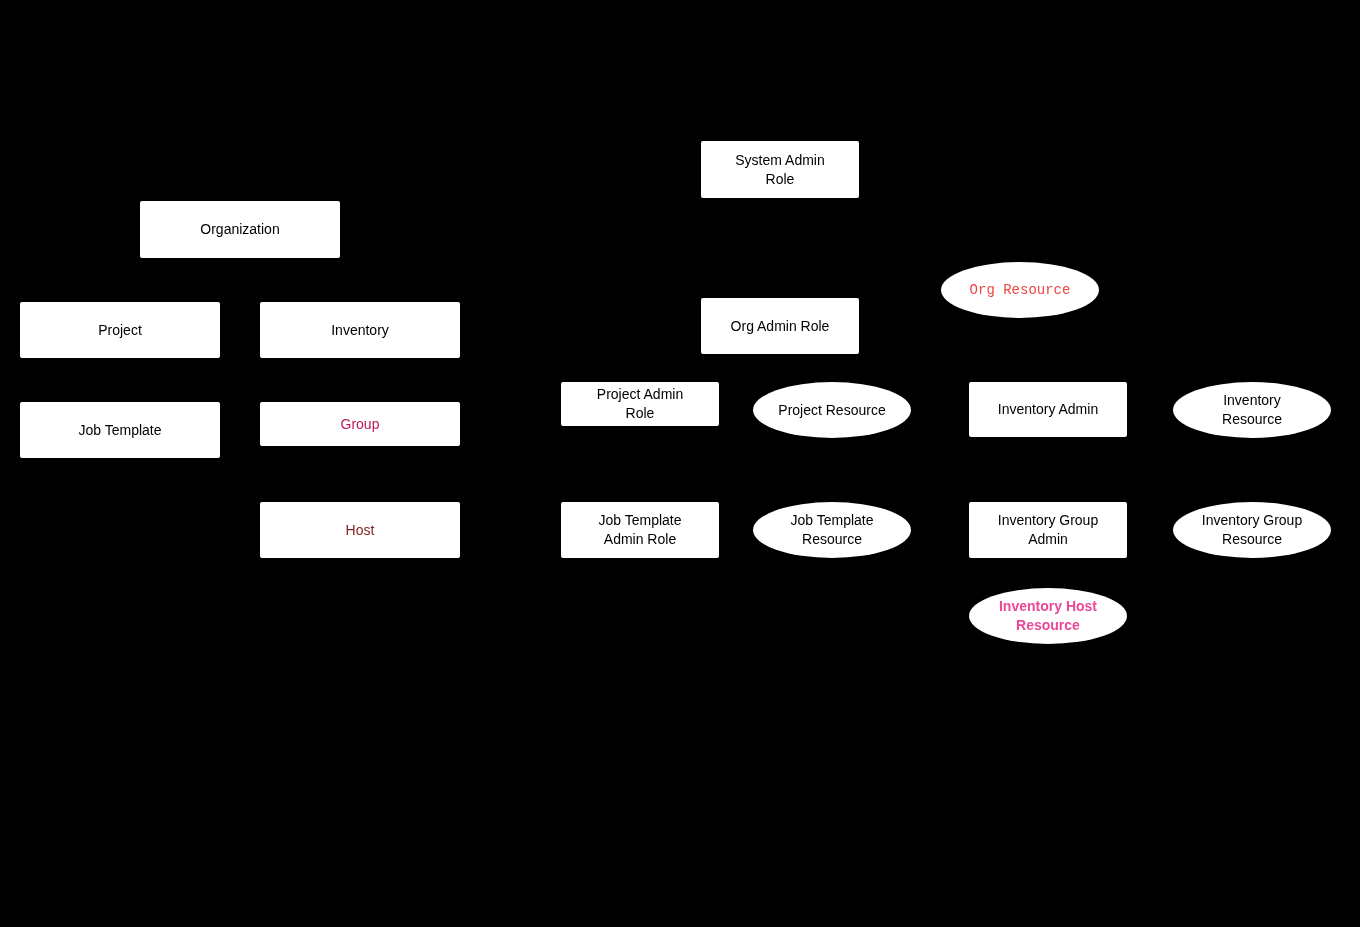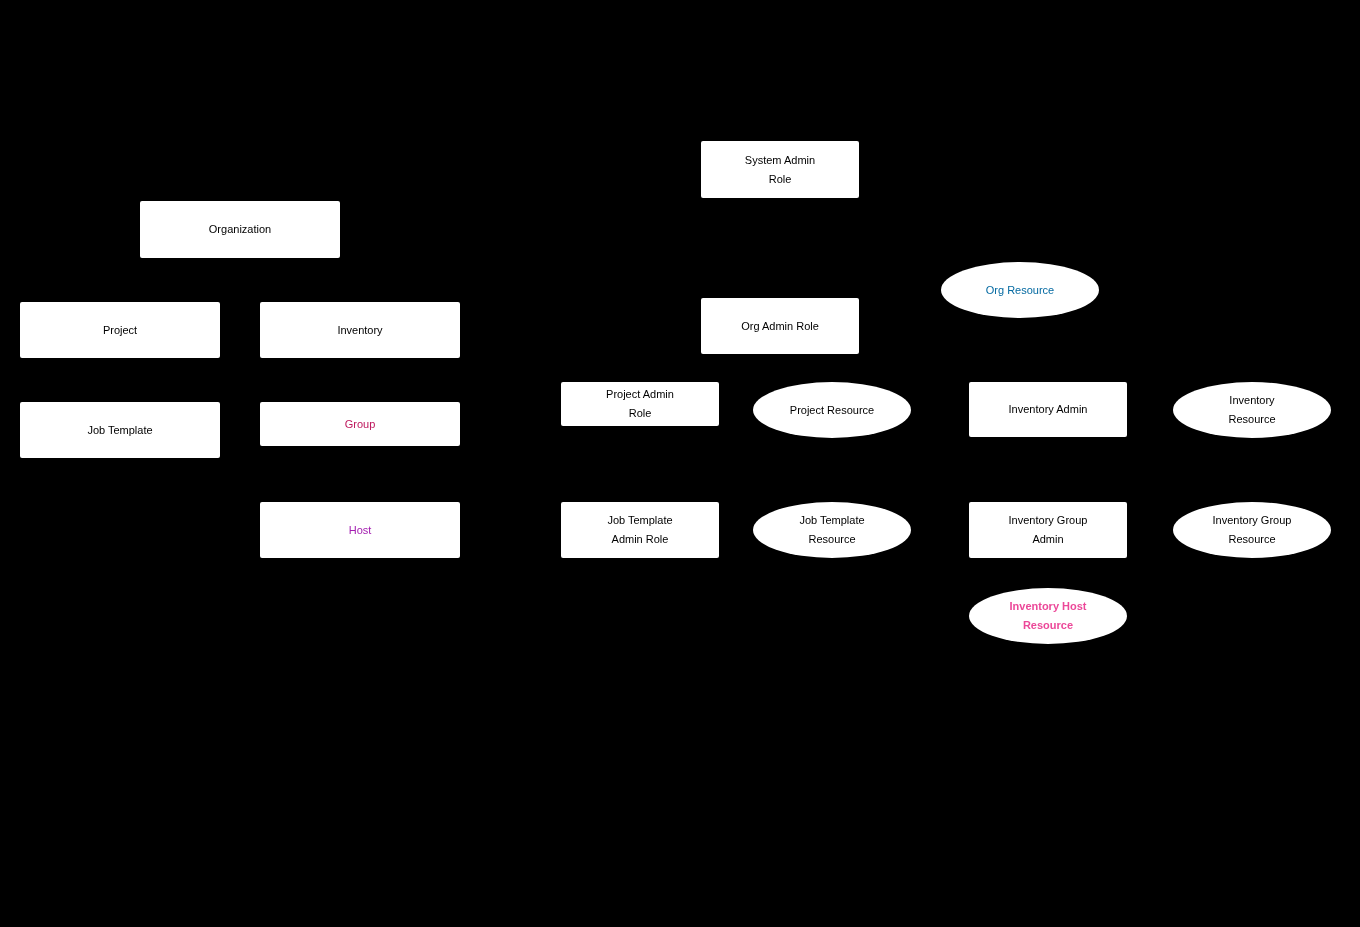--- a/index.html
+++ b/index.html
@@ -16,21 +16,21 @@
     font-family: "Liberation Sans", sans-serif;
   }
   .node {
     position: absolute;
     background: #ffffff;
     color: #000000;
     display: flex;
     align-items: center;
     justify-content: center;
     text-align: center;
-    font-size: 11px;
+    font-size: 14px;
     line-height: 19px;
     box-sizing: border-box;
     padding: 10px 6px;
     white-space: pre-line;
   }
   .node.rect {
     border-radius: 2px;
   }
   .node.ellipse {
     border-radius: 50% / 50%;
@@ -38,25 +38,25 @@
 </style>
 </head>
 <body>
 
 <div id="canvas" style="background: rgb(0, 0, 0);">
     <div class="node rect" style="left: 20px; top: 302px; width: 200px; height: 56px; background: rgb(255, 255, 255); color: rgb(0, 0, 0);">Project</div>
     <div class="node rect" style="left: 140px; top: 201px; width: 200px; height: 57px; background: rgb(255, 255, 255); color: rgb(0, 0, 0);">Organization</div>
     <div class="node rect" style="left: 260px; top: 302px; width: 200px; height: 56px; background: rgb(255, 255, 255); color: rgb(0, 0, 0);">Inventory</div>
     <div class="node rect" style="left: 20px; top: 402px; width: 200px; height: 56px; background: rgb(255, 255, 255); color: rgb(0, 0, 0);">Job Template</div>
     <div class="node rect" style="left: 260px; top: 402px; width: 200px; height: 44px; background: rgb(255, 255, 255); color: #be185d;">Group</div>
-    <div class="node rect" style="left: 260px; top: 502px; width: 200px; height: 56px; background: rgb(255, 255, 255); color: #a21caf;">Host</div>
+    <div class="node rect" style="left: 260px; top: 502px; width: 200px; height: 56px; background: rgb(255, 255, 255); color: #7f1d1d;">Host</div>
     <div class="node rect" style="left: 701px; top: 141px; width: 158px; height: 57px; background: rgb(255, 255, 255); color: rgb(0, 0, 0);">System Admin
 Role</div>
     <div class="node rect" style="left: 701px; top: 262px; width: 158px; height: 56px; background: rgb(255, 255, 255); color: rgb(0, 0, 0); margin-top: 36px;">Org Admin Role</div>
-    <div class="node ellipse" style="left: 941px; top: 262px; width: 158px; height: 56px; background: rgb(255, 255, 255); color: #0369a1;">Org Resource</div>
+    <div class="node ellipse" style="left: 941px; top: 262px; width: 158px; height: 56px; background: rgb(255, 255, 255); color: #ef4444; font-family: Liberation Mono, monospace;">Org Resource</div>
     <div class="node rect" style="left: 561px; top: 382px; width: 158px; height: 44px; background: rgb(255, 255, 255); color: rgb(0, 0, 0);">Project Admin
 Role</div>
     <div class="node ellipse" style="left: 753px; top: 382px; width: 158px; height: 56px; background: rgb(255, 255, 255); color: rgb(0, 0, 0);">Project Resource</div>
     <div class="node rect" style="left: 969px; top: 382px; width: 158px; height: 55px; background: rgb(255, 255, 255); color: rgb(0, 0, 0);">Inventory Admin</div>
     <div class="node ellipse" style="left: 1173px; top: 382px; width: 158px; height: 56px; background: rgb(255, 255, 255); color: rgb(0, 0, 0);">Inventory
 Resource</div>
     <div class="node rect" style="left: 561px; top: 502px; width: 158px; height: 56px; background: rgb(255, 255, 255); color: rgb(0, 0, 0);">Job Template
 Admin Role</div>
     <div class="node ellipse" style="left: 753px; top: 502px; width: 158px; height: 56px; background: rgb(255, 255, 255); color: rgb(0, 0, 0);">Job Template
 Resource</div>

